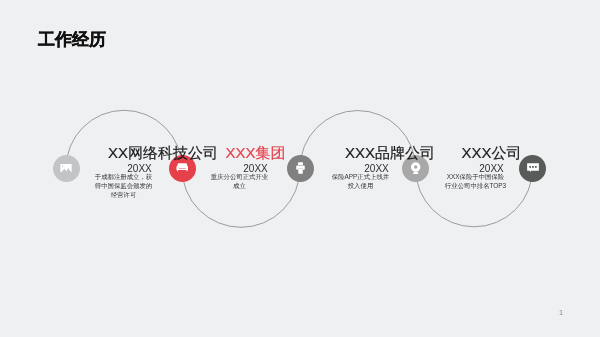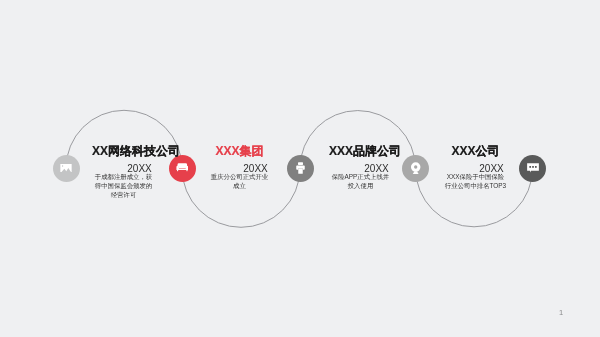--- a/index.html
+++ b/index.html
@@ -8,29 +8,30 @@
   .title{will-change:transform;position:absolute;left:37.5px;top:30.5px;font-size:17px;line-height:1;font-weight:bold;color:#111;-webkit-text-stroke:0.35px #111;}
   .wave{position:absolute;left:0;top:0;}
   .node{position:absolute;width:27px;height:27px;border-radius:50%;display:flex;align-items:center;justify-content:center;}
   .node svg{fill:#fff;}
   .ic-img{width:12px;height:8px;}
   .ic-sofa{width:12.6px;height:9.6px;}
   .ic-print{width:11px;height:12px;}
   .ic-cam{width:11.4px;height:12.6px;}
   .ic-chat{width:12px;height:9.4px;}
   .block{will-change:transform;position:absolute;text-align:center;}
-  .b-company{position:absolute;left:0;width:100%;top:0;font-size:12px;font-weight:bold;color:#1a1a1a;white-space:nowrap;line-height:1;-webkit-text-stroke:0.18px currentColor;}
+  .b-company{position:absolute;left:16px;width:100%;top:0;font-size:15px;font-weight:normal;color:#1a1a1a;white-space:nowrap;line-height:1;-webkit-text-stroke:0.18px currentColor;}
   .b-year{position:absolute;left:16px;width:100%;top:18.5px;font-size:10px;color:#2e2e2e;line-height:1;}
   .b-desc{position:absolute;left:0;width:100%;top:28px;font-size:6.4px;color:#333;line-height:8.9px;}
   .pagenum{will-change:transform;position:absolute;left:559px;top:308.5px;font-size:7.5px;line-height:1;color:#8a8b8d;}
 </style>
 </head>
 <body>
 
 <div class="slide" style="background: rgb(239, 240, 242);">
+  <div class="title">工作经历</div>
   <svg class="wave" width="600" height="337">
     <path id="wavepath" fill="none" stroke="#9a9b9f" stroke-width="1" d="M 66 168.3 A 58.00 58.00 0 0 1 182 168.3 A 59.00 59.00 0 0 0 300 168.3 A 57.75 57.75 0 0 1 415.5 168.3 A 58.55 58.55 0 0 0 532.6 168.3"></path>
   </svg>
 
   <div class="node" id="node0" style="left: 52.5px; top: 154.5px; background: rgb(195, 196, 197); color: rgb(195, 196, 197);">
     <svg class="ic-img" viewBox="0 0 48 34">
       <rect x="0" y="0" width="48" height="34" fill="#fff"></rect>
       <circle cx="9.5" cy="8.5" r="2.8" fill="currentColor"></circle>
       <path d="M5 34 L17 20 L28 34 Z" fill="currentColor"></path>
       <path d="M23 34 L34 17 L45 34 Z" fill="currentColor"></path>

